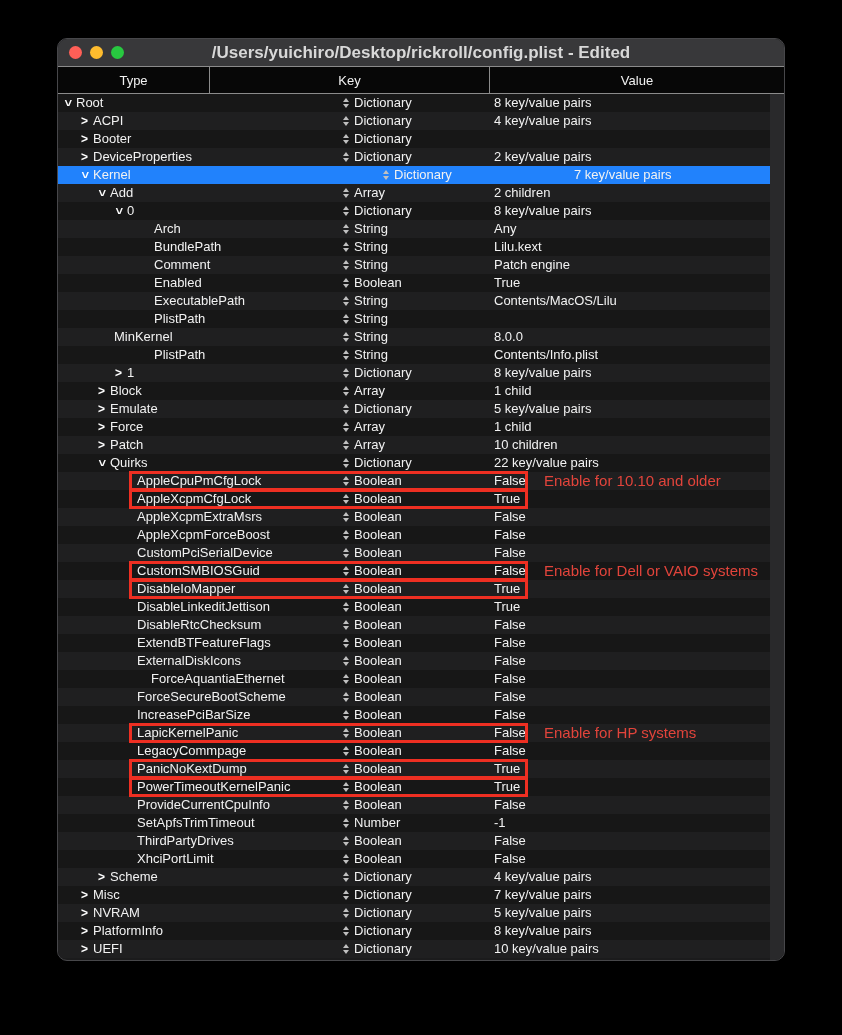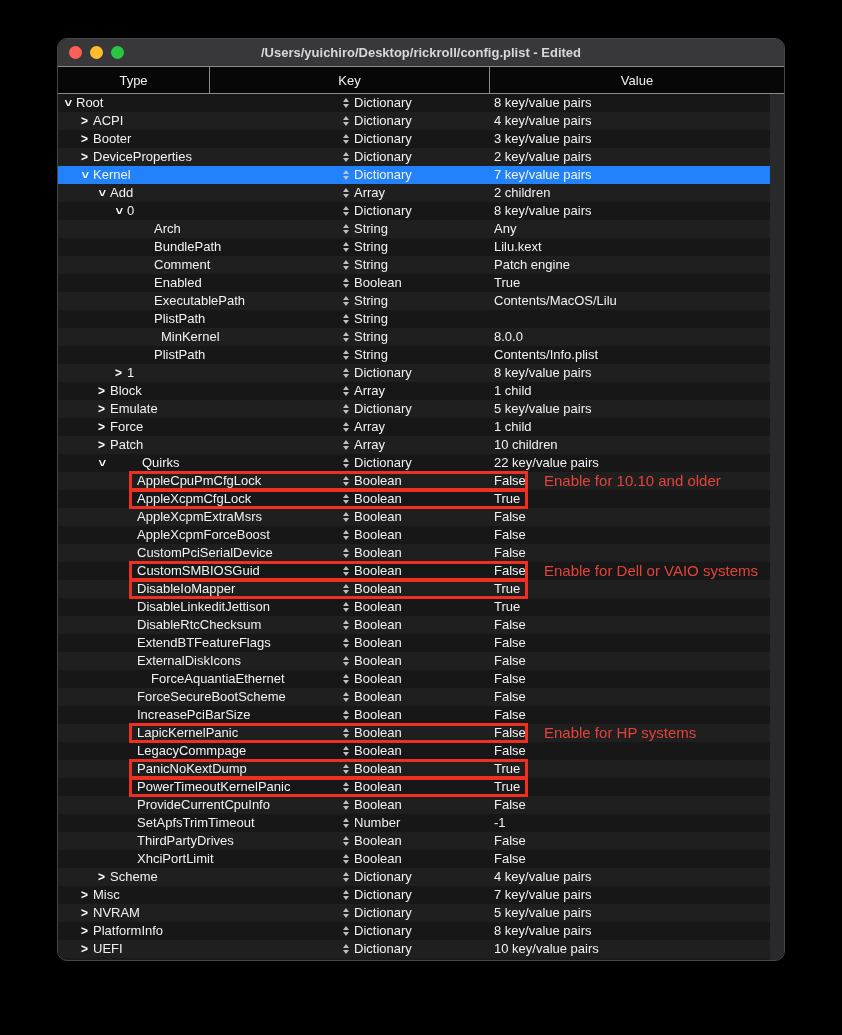--- a/index.html
+++ b/index.html
@@ -16,21 +16,21 @@
   
   .titlebar{
     height:27px;background:#38383a;display:flex;align-items:center;position:relative;
   }
   .traffic{display:flex;gap:8px;position:absolute;left:11px;top:7px;}
   .light{width:13px;height:13px;border-radius:50%;display:block;}
   .light.red{background:#ff5f57;}
   .light.yellow{background:#febc2e;}
   .light.green{background:#28c840;}
   .title{
-    flex:1;text-align:center;font-size:13px;font-weight:bold;color:#d8d8d8;
+    flex:1;text-align:center;font-size:17px;font-weight:bold;color:#d8d8d8;
     white-space:nowrap;overflow:hidden;
   }
   
   .header{
     height:28px;background:#070707;display:flex;box-sizing:border-box;
     border-top:1px solid #8b8b8b;border-bottom:1px solid #8b8b8b;
   }
   .hcell{
     display:flex;align-items:center;justify-content:center;
     color:#f2f2f2;font-size:13px;box-sizing:border-box;
@@ -45,21 +45,21 @@
     position:absolute;top:0;right:0;width:14px;height:100%;
     background:#29292b;
   }
   .rows{margin-right:14px;}
   .row{
     height:18px;display:flex;align-items:center;position:relative;
     color:#f2f2f2;font-size:13px;line-height:18px;
   }
   .row:nth-child(odd){background:#171717;}
   .row:nth-child(even){background:#1f1f20;}
-  .row.selected{background:#2182fc;}
+  .row.selected{background:#2182fc;gap:40px;}
   .cell{display:flex;align-items:center;height:100%;box-sizing:border-box;overflow:visible;}
   .key-cell{width:280px;white-space:nowrap;align-items:flex-end;}
   .type-cell{width:151px;padding-left:5px;white-space:nowrap;}
   .value-cell{flex:1;padding-left:5px;white-space:nowrap;position:relative;}
   .chev{
     width:13px;display:inline-block;text-align:center;font-size:12px;
     font-weight:bold;color:#fff;transform-origin:50% 50%;flex:0 0 13px;
   }
   .chev.open{transform:rotate(90deg);}
   .chev.leaf{visibility:hidden;flex:0 0 23px;width:23px;}
@@ -138,23 +138,20 @@
       <span class="chev">&gt;</span>
       <span class="key-text">Booter</span>
     </div>
     <div class="cell type-cell">
       <span class="stepper">
               <i class="up"></i>
               <i class="dn"></i>
             </span>
       <span class="type-text">Dictionary</span>
     </div>
-    <div class="cell value-cell">
-      <span class="value-text">3 key/value pairs</span>
-    </div>
   </div>
         <div class="row">
     <div class="cell key-cell" style="padding-left: 20px;">
       <span class="chev">&gt;</span>
       <span class="key-text">DeviceProperties</span>
     </div>
     <div class="cell type-cell">
       <span class="stepper">
               <i class="up"></i>
               <i class="dn"></i>
@@ -303,21 +300,21 @@
               <i class="up"></i>
               <i class="dn"></i>
             </span>
       <span class="type-text">String</span>
     </div>
     <div class="cell value-cell">
       <span class="value-text"></span>
     </div>
   </div>
         <div class="row">
-    <div class="cell key-cell" style="padding-left: 78px;">
+    <div class="cell key-cell" style="padding-left: 31px;">
       <span class="chev leaf">&gt;</span>
       <span class="key-text">MinKernel</span>
     </div>
     <div class="cell type-cell">
       <span class="stepper">
               <i class="up"></i>
               <i class="dn"></i>
             </span>
       <span class="type-text">String</span>
     </div>
@@ -415,21 +412,21 @@
               <i class="up"></i>
               <i class="dn"></i>
             </span>
       <span class="type-text">Array</span>
     </div>
     <div class="cell value-cell">
       <span class="value-text">10 children</span>
     </div>
   </div>
         <div class="row">
-    <div class="cell key-cell" style="padding-left: 37px; gap: 32px;">
+    <div class="cell key-cell" style="padding-left: 37px;">
       <span class="chev open">&gt;</span>
       <span class="key-text">Quirks</span>
     </div>
     <div class="cell type-cell">
       <span class="stepper">
               <i class="up"></i>
               <i class="dn"></i>
             </span>
       <span class="type-text">Dictionary</span>
     </div>

